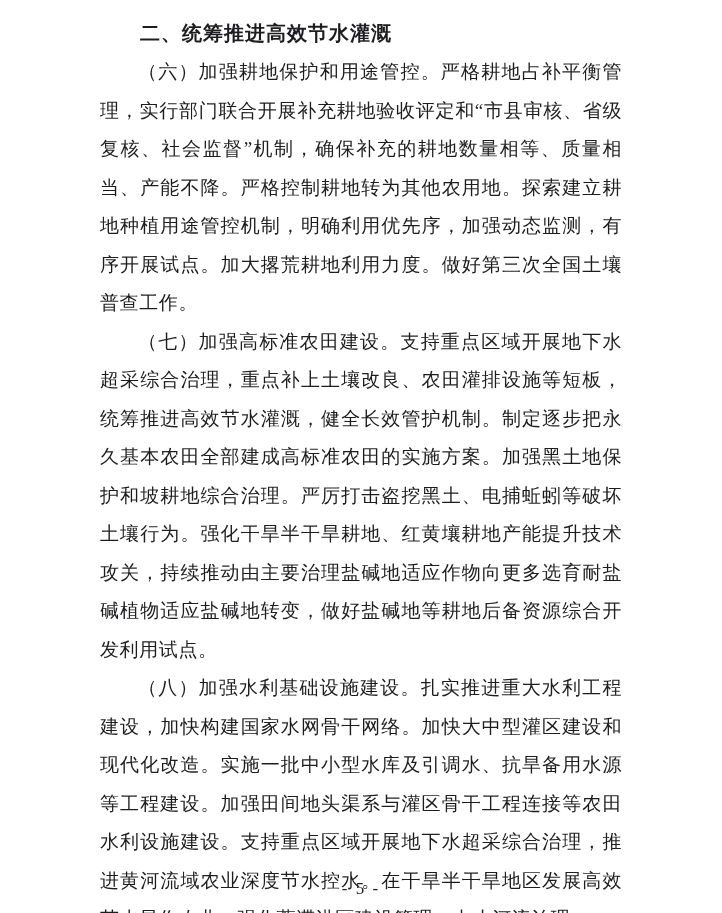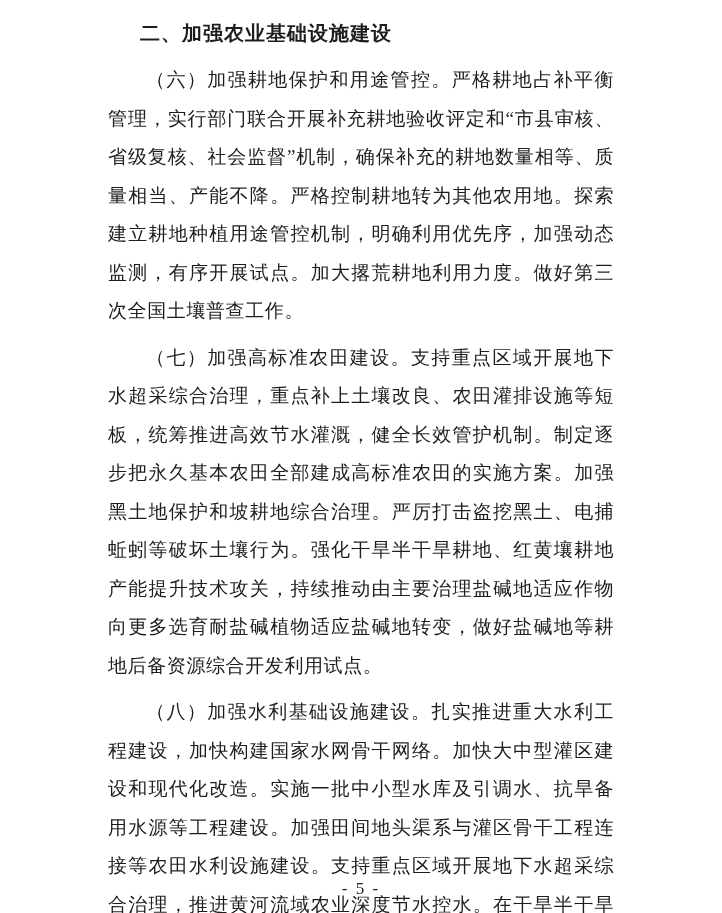--- a/index.html
+++ b/index.html
@@ -31,40 +31,40 @@
   }
   .section-heading {
     margin: 0;
     font-size: 20px;
     font-weight: bold;
     text-indent: 2em;
     line-height: 39px;
     letter-spacing: 1px;
   }
   .para {
-    margin: 8px;
+    margin: 0;
     text-indent: 2em;
     text-align: justify;
     text-justify: inter-ideograph;
   }
   .footer {
     position: absolute;
     bottom: 14px;
     left: 0;
     width: 100%;
     text-align: center;
     font-size: 17px;
     letter-spacing: 2px;
     color: #1d1d1f;
   }
 </style>
 </head>
 <body>
 
 <div class="page">
   <div class="content">
-    <h2 class="section-heading">二、加强农业基础设施建设</h2>
+    <h2 class="section-heading">二、统筹推进高效节水灌溉</h2>
     <p class="para">（六）加强耕地保护和用途管控。严格耕地占补平衡管理，实行部门联合开展补充耕地验收评定和“市县审核、省级复核、社会监督”机制，确保补充的耕地数量相等、质量相当、产能不降。严格控制耕地转为其他农用地。探索建立耕地种植用途管控机制，明确利用优先序，加强动态监测，有序开展试点。加大撂荒耕地利用力度。做好第三次全国土壤普查工作。</p>
     <p class="para">（七）加强高标准农田建设。支持重点区域开展地下水超采综合治理，重点补上土壤改良、农田灌排设施等短板，统筹推进高效节水灌溉，健全长效管护机制。制定逐步把永久基本农田全部建成高标准农田的实施方案。加强黑土地保护和坡耕地综合治理。严厉打击盗挖黑土、电捕蚯蚓等破坏土壤行为。强化干旱半干旱耕地、红黄壤耕地产能提升技术攻关，持续推动由主要治理盐碱地适应作物向更多选育耐盐碱植物适应盐碱地转变，做好盐碱地等耕地后备资源综合开发利用试点。</p>
     <p class="para">（八）加强水利基础设施建设。扎实推进重大水利工程建设，加快构建国家水网骨干网络。加快大中型灌区建设和现代化改造。实施一批中小型水库及引调水、抗旱备用水源等工程建设。加强田间地头渠系与灌区骨干工程连接等农田水利设施建设。支持重点区域开展地下水超采综合治理，推进黄河流域农业深度节水控水。在干旱半干旱地区发展高效节水旱作农业。强化蓄滞洪区建设管理、中小河流治理、</p>
   </div>
   <div class="footer">- 5 -</div>
 </div>
 
 </body></html>

